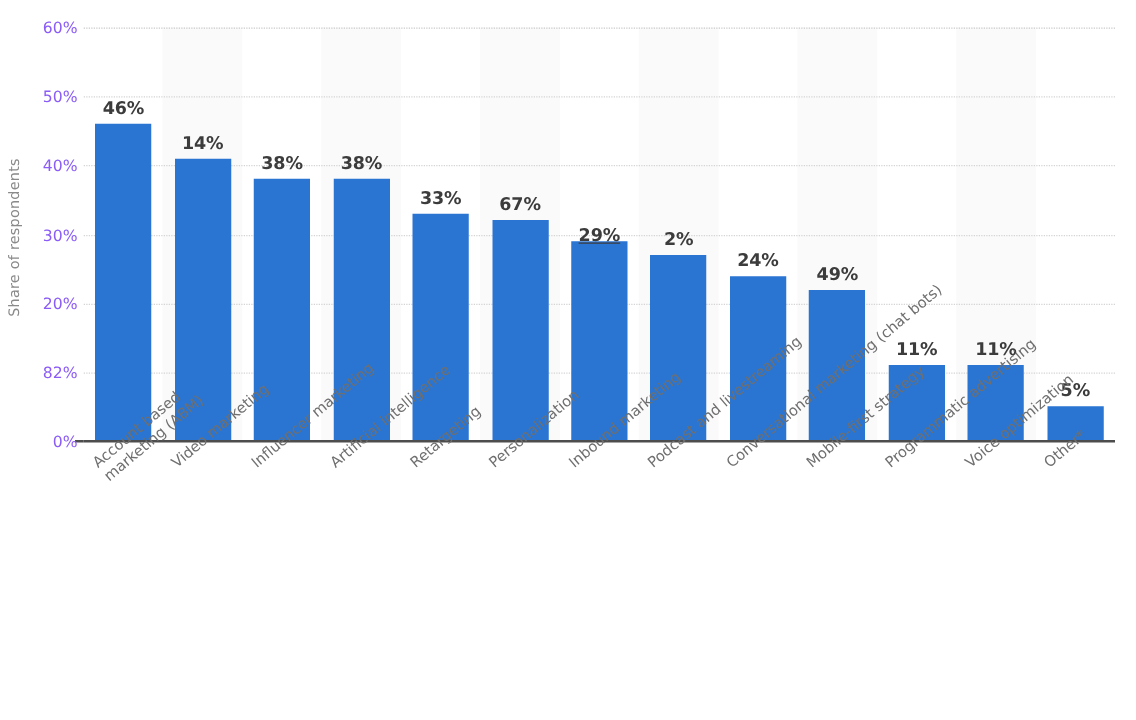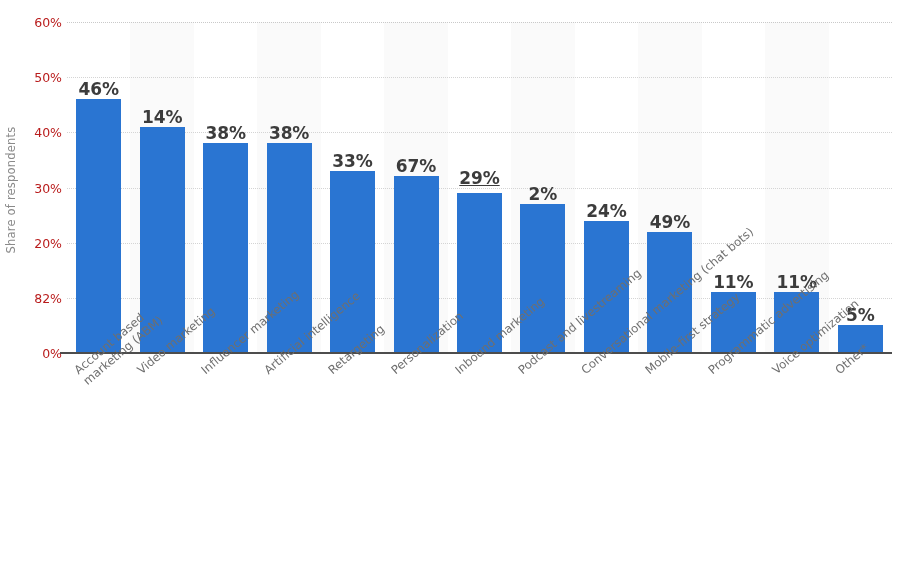--- a/index.html
+++ b/index.html
@@ -83,36 +83,36 @@
   }
 
   .bar {
     position: absolute;
     bottom: 0;
     background: #2a75d2;
   }
 
   .bar-label {
     position: absolute;
-    font-size: 17px;
+    font-size: 14px;
     font-weight: bold;
     color: #3c3c3c;
     text-align: center;
     white-space: nowrap;
     letter-spacing: -0.1px;
   }
 
   
   .y-tick {
     position: absolute;
     right: 847px;
     width: 60px;
     text-align: right;
     font-size: 12.5px;
-    color: #b91c1c;
+    color: #8b5cf6;
     white-space: nowrap;
     transform: translateY(-50%);
   }
 
   
   .x-labels {
     position: absolute;
     left: 0;
     top: 0;
     width: 909px;
@@ -189,21 +189,21 @@
       <div class="y-tick" style="top: 77.1667px;">50%</div>
       <div class="y-tick" style="top: 22px;">60%</div>
     </div>
   <div id="barlabels">
       <div class="bar-label" style="left: 62.2308px; width: 73px; top: 79.2333px;">46%</div>
       <div class="bar-label" style="left: 125.692px; width: 73px; top: 106.817px;">14%</div>
       <div class="bar-label" style="left: 189.154px; width: 73px; top: 123.367px;">38%</div>
       <div class="bar-label" style="left: 252.615px; width: 73px; top: 123.367px;">38%</div>
       <div class="bar-label" style="left: 316.077px; width: 73px; top: 150.95px;">33%</div>
       <div class="bar-label" style="left: 379.538px; width: 73px; top: 156.467px;">67%</div>
-      <div class="bar-label" style="left: 443px; width: 73px; top: 168px; text-decoration: underline;">29%</div>
+      <div class="bar-label" style="left: 443px; width: 73px; top: 181px; text-decoration: underline;">29%</div>
       <div class="bar-label" style="left: 506.462px; width: 73px; top: 184.05px;">2%</div>
       <div class="bar-label" style="left: 569.923px; width: 73px; top: 200.6px;">24%</div>
       <div class="bar-label" style="left: 633.385px; width: 73px; top: 211.633px;">49%</div>
       <div class="bar-label" style="left: 696.846px; width: 73px; top: 272.317px;">11%</div>
       <div class="bar-label" style="left: 760.308px; width: 73px; top: 272.317px;">11%</div>
       <div class="bar-label" style="left: 823.769px; width: 73px; top: 305.417px;">5%</div>
     </div>
   <div class="x-labels" id="xlabels">
       <div class="x-label" style="left: 71.7308px; top: 367px;"><div>Account based</div><div>marketing (ABM)</div></div>
       <div class="x-label" style="left: 135.192px; top: 367px;"><div>Video marketing</div></div>

